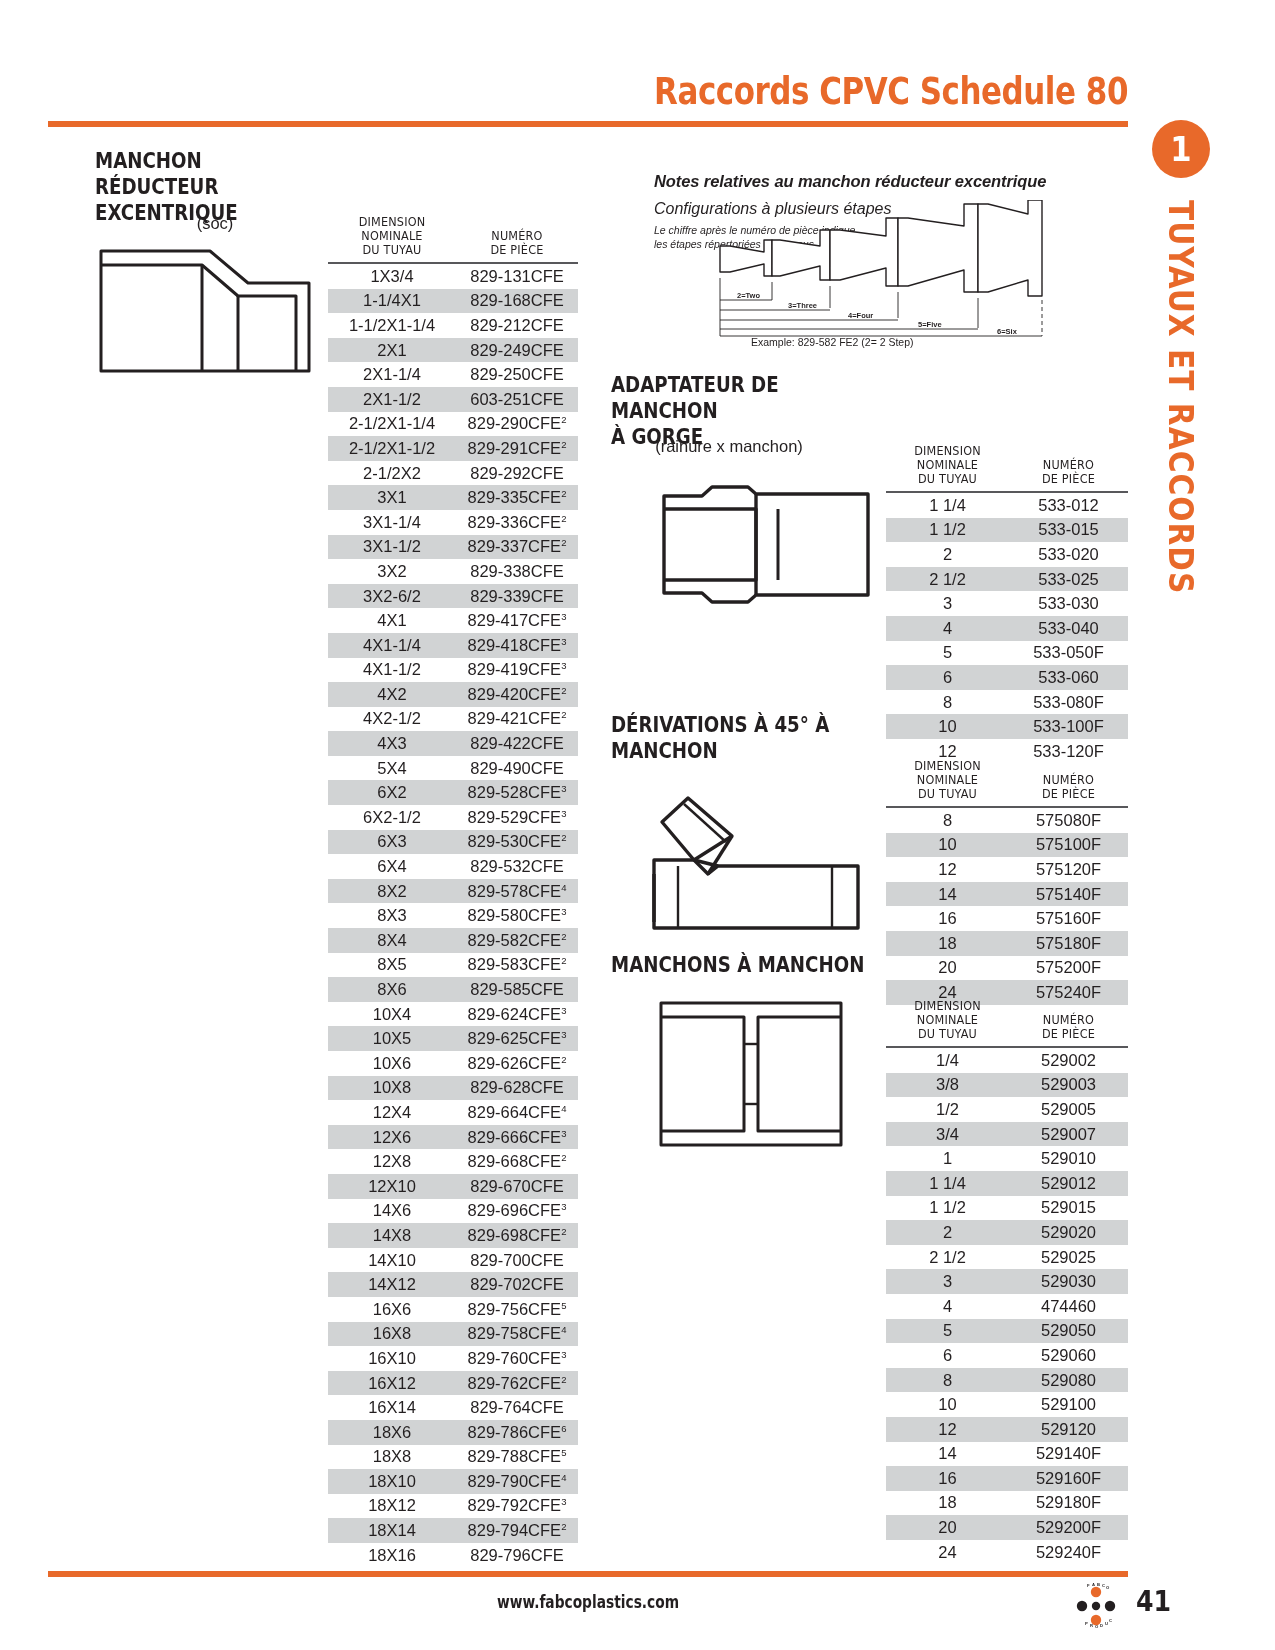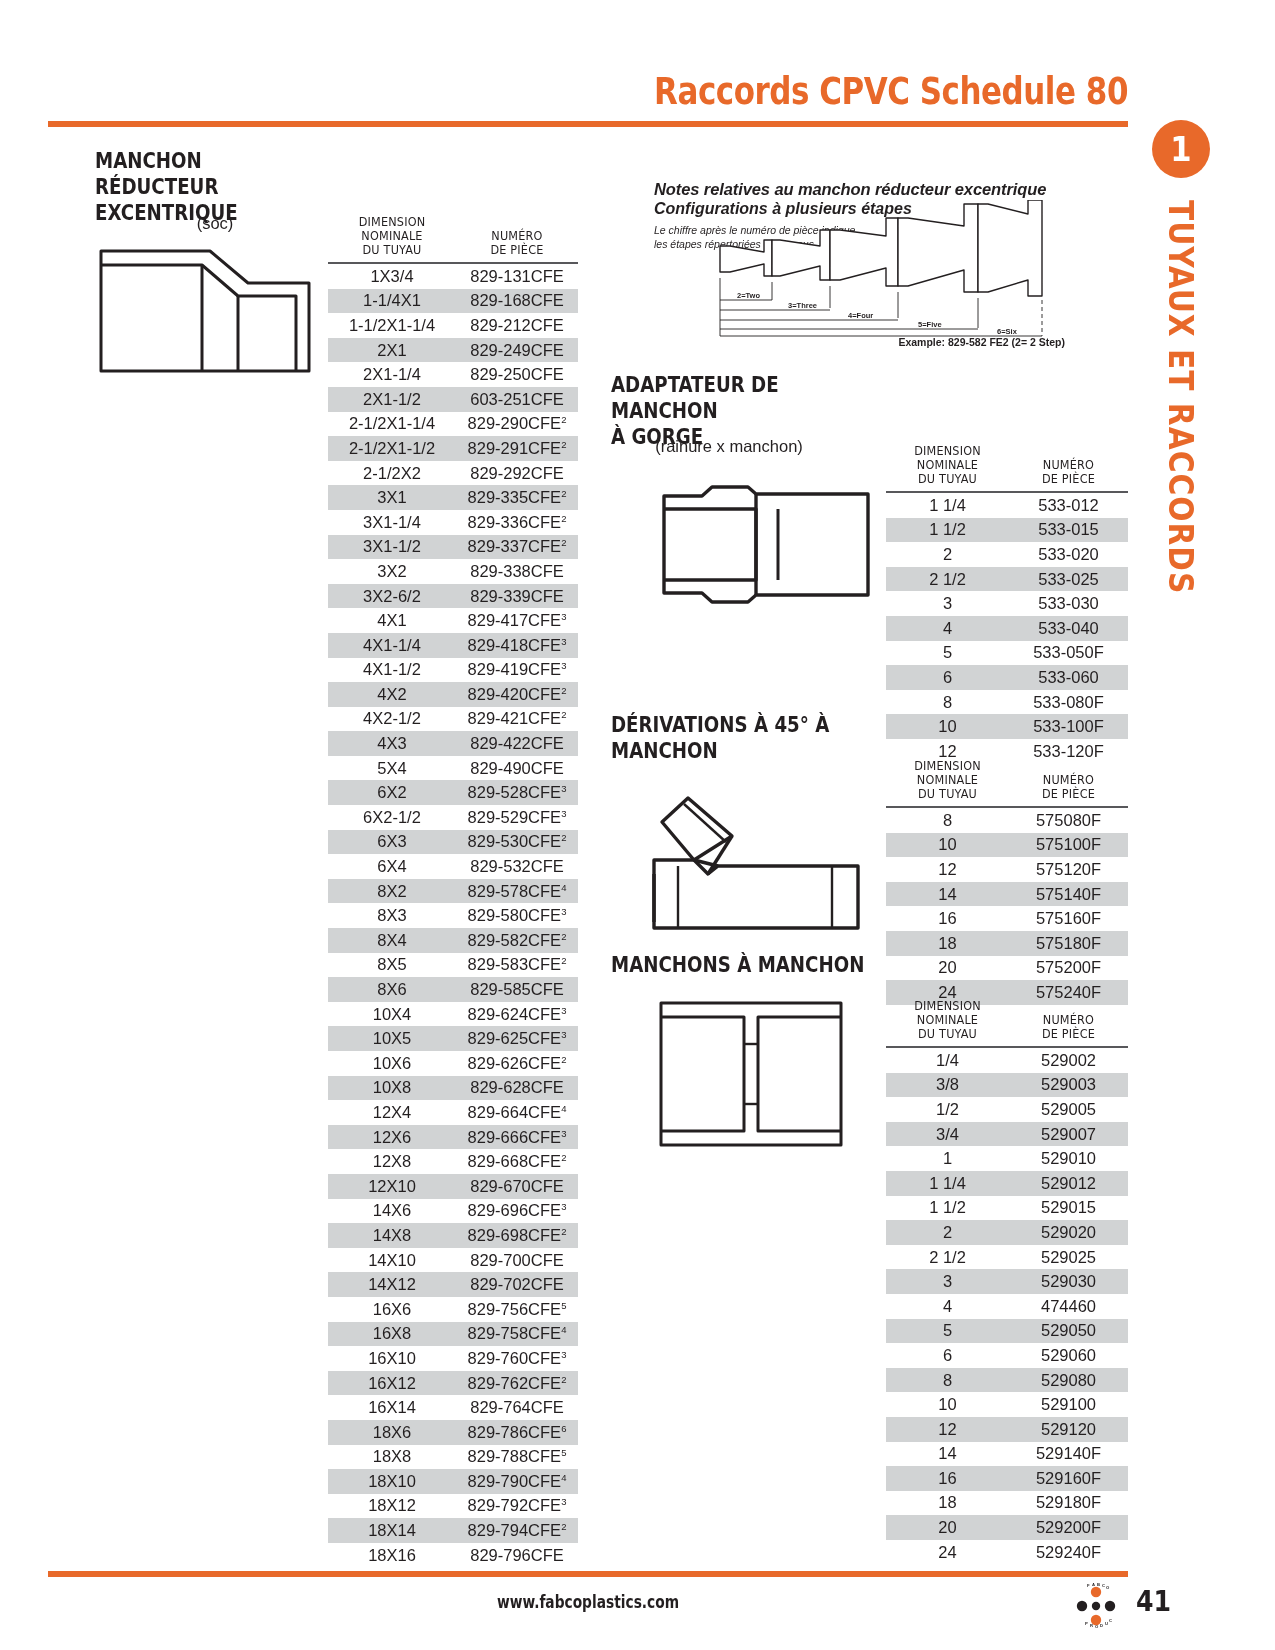--- a/index.html
+++ b/index.html
@@ -52,28 +52,28 @@
     font-size:16.5px;color:#231f20;text-align:center;height:24.6px;padding:0;
     font-family:"Liberation Sans",sans-serif;
   }
   .tbl tbody tr.alt td{background:#d1d3d4;}
   sup{font-size:9.5px;vertical-align:super;line-height:0;}
 
   .capt{font-size:16.5px;color:#231f20;text-align:center;}
 
   
   .notes-t1{
-    position:absolute;left:654px;top:180px;font-size:16.5px;font-weight:700;font-style:italic;
+    position:absolute;left:654px;top:172px;font-size:16.5px;font-weight:700;font-style:italic;
     color:#231f20;font-family:"Liberation Sans",sans-serif;letter-spacing:-0.1px;
   }
-  .notes-t2{position:absolute;left:654px;top:200px;font-size:16px;font-style:italic;color:#231f20;font-weight:bold;}
+  .notes-t2{position:absolute;left:654px;top:200px;font-size:16px;font-style:italic;color:#231f20;}
   .notes-t3{position:absolute;left:654px;top:223px;font-size:10.5px;font-style:italic;color:#231f20;line-height:1.35;}
   .notes-ex{
-    position:absolute;left:735px;top:336px;width:330px;text-align:right;
-    font-size:10.5px;font-weight:700;color:#231f20;
+    position:absolute;left:751px;top:336px;width:330px;text-align:left;
+    font-size:10.5px;font-weight:400;color:#231f20;
   }
 
   
   .ft-rule{position:absolute;left:48px;top:1571px;width:1080px;height:6px;background:#E8692A;}
   .ft-url{
     position:absolute;left:48px;top:1592px;width:1080px;text-align:center;
     font-family:"DejaVu Sans Condensed","Liberation Sans",sans-serif;
     font-weight:700;font-size:17px;color:#231f20;transform:scaleX(.9);
   }
   .ft-page{

